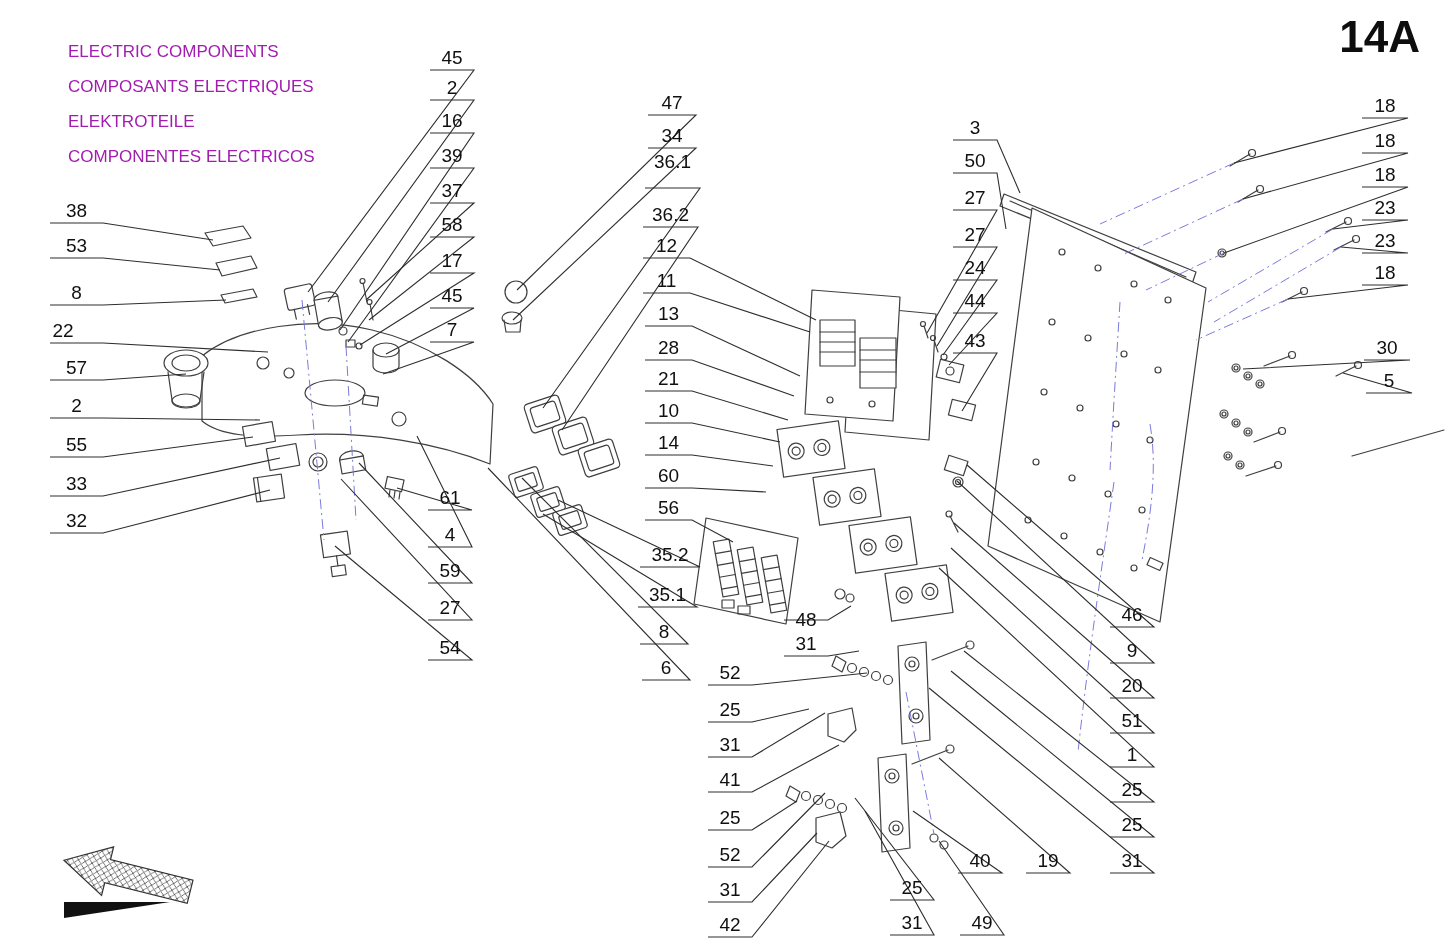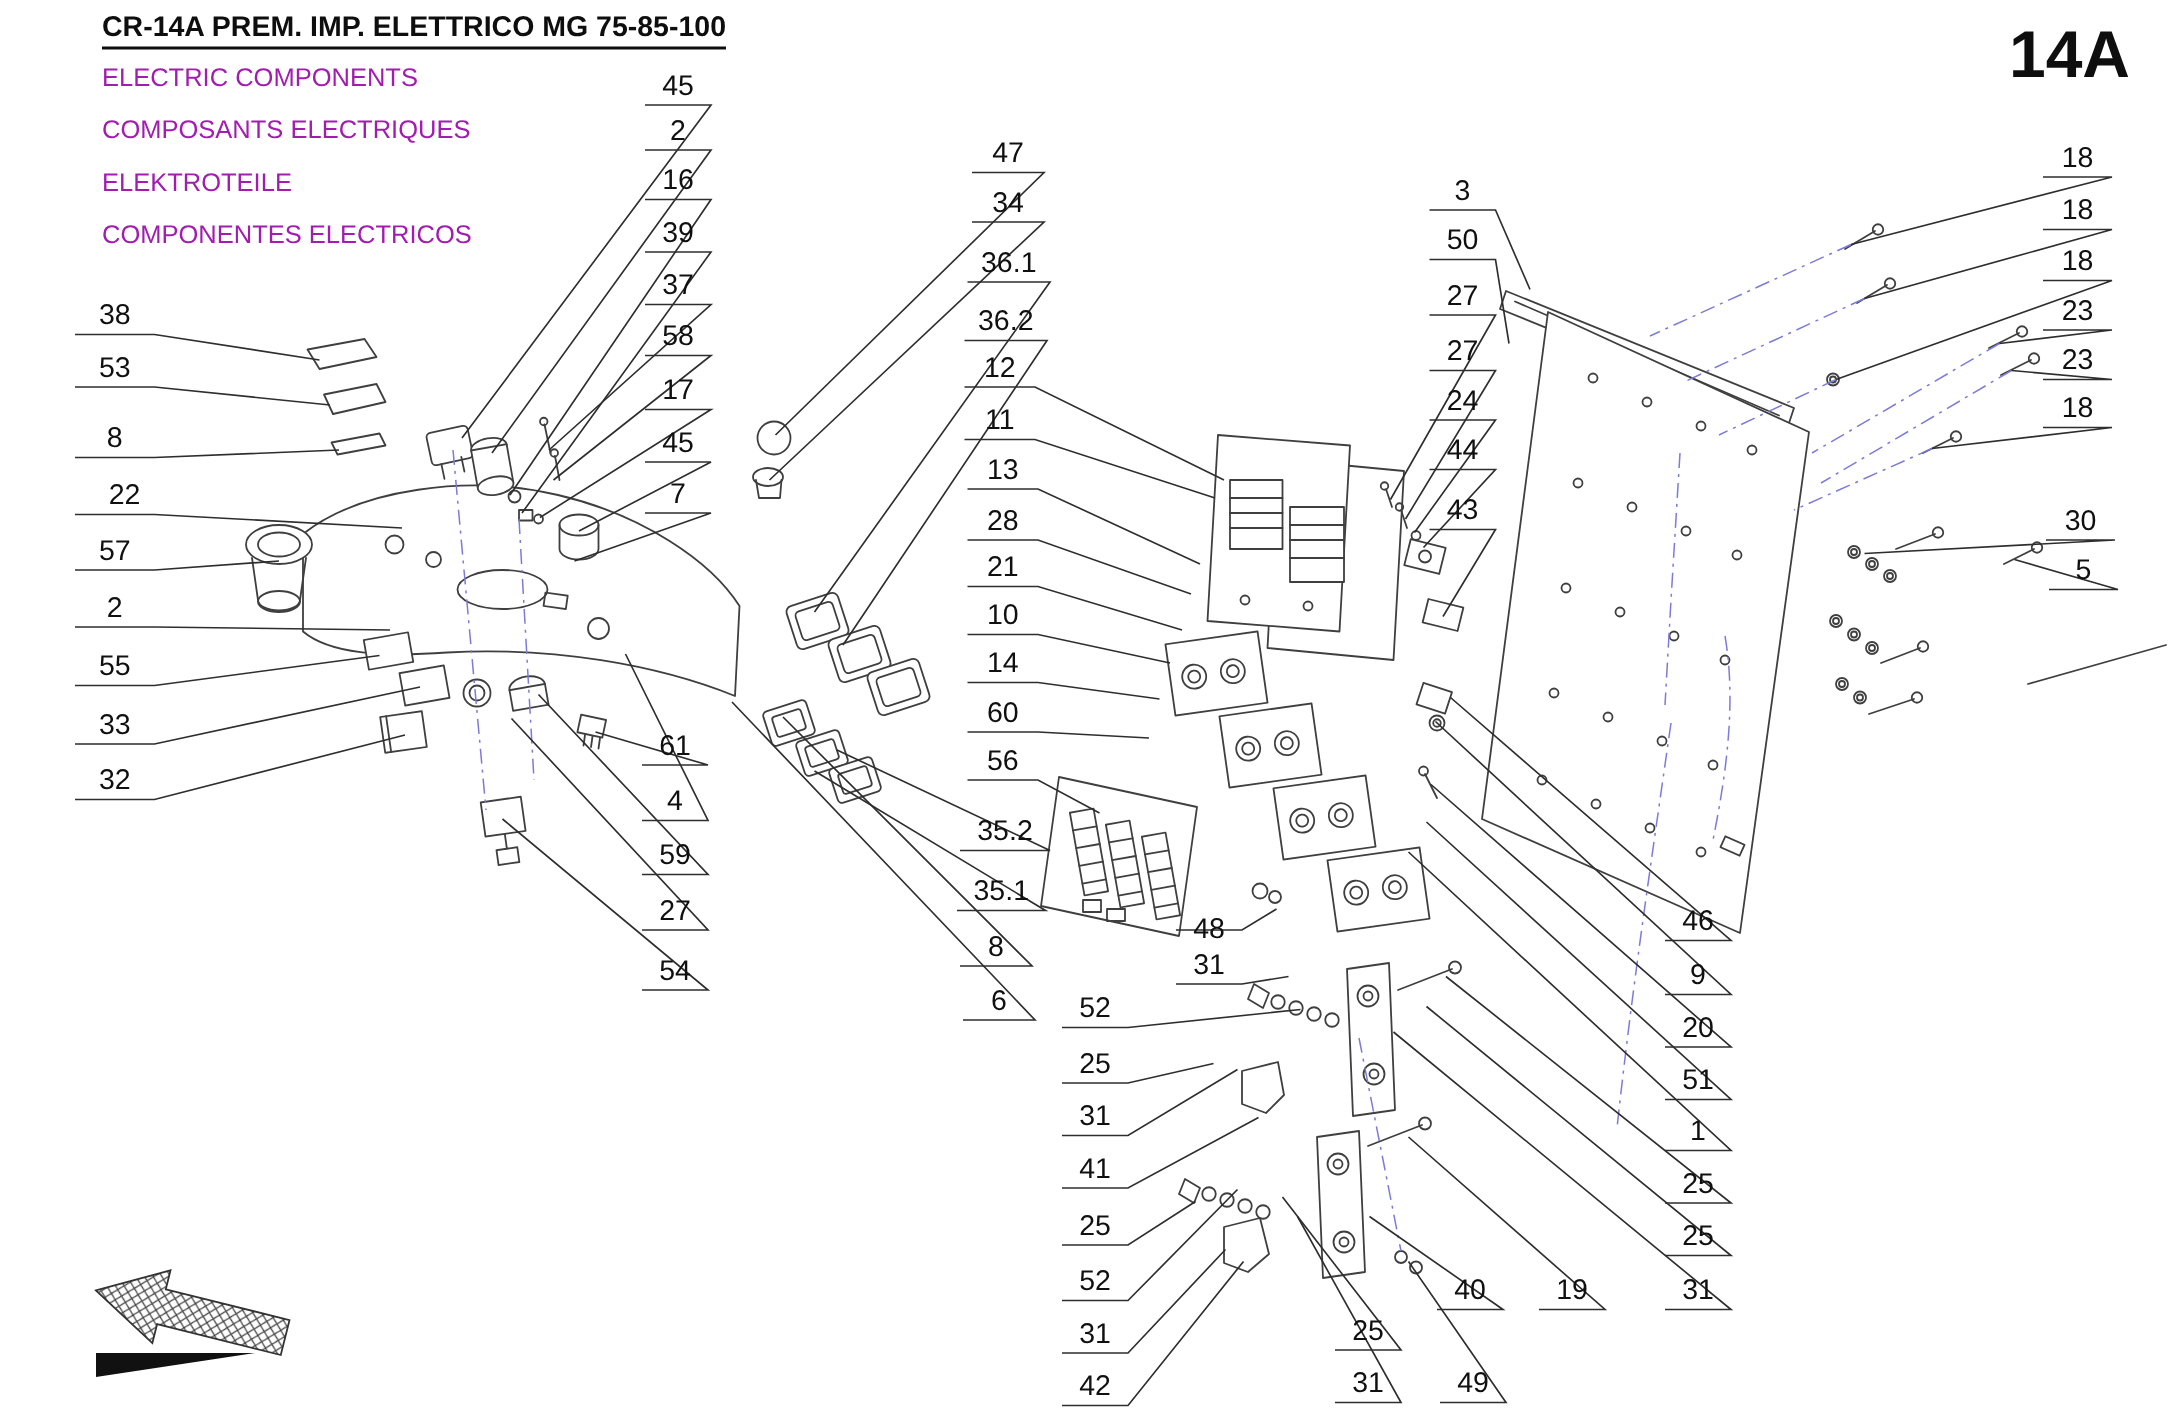--- a/index.html
+++ b/index.html
@@ -17,21 +17,20 @@
   .leader{fill:none;stroke:#2e2e2e;stroke-width:1.1;}
   .art{stroke:#3f3f3f;fill:none;stroke-width:1.2;stroke-linejoin:round;stroke-linecap:round;}
   .dash line,.dash path,.dash polyline{stroke:var(--dash-color,#7b7bdb);stroke-width:1;fill:none;
            stroke-dasharray:10 4 2 4;}
 </style>
 </head>
 <body>
 
 <div class="canvas">
 
-  <div class="title">CR-14A PREM. IMP. ELETTRICO MG 75-85-100</div>
   <div class="subtitle st0">ELECTRIC COMPONENTS</div>
   <div class="subtitle st1">COMPOSANTS ELECTRIQUES</div>
   <div class="subtitle st2">ELEKTROTEILE</div>
   <div class="subtitle st3">COMPONENTES ELECTRICOS</div>
   <div class="page-label">14A</div>
 
   <svg class="drawing" width="1448" height="949" viewBox="0 0 1448 949" aria-hidden="true">
     <defs>
       <pattern id="xhatch" width="7" height="7" patternUnits="userSpaceOnUse">
         <path d="M0,0 L7,7 M7,0 L0,7" stroke="#444" stroke-width="0.8"></path>
@@ -410,38 +409,38 @@
     <g>
       <polygon transform="translate(70,836) rotate(14)" points="0,25 45,0 45,13 130,13 130,37 45,37 45,50" fill="url(#xhatch)" stroke="#333" stroke-width="1.2"></polygon>
       <polygon points="64,902 170,902 64,918" fill="#111"></polygon>
     </g>
   </svg>
 
   <div id="callout-layer">
       <span class="callout" style="left: 76.5px; top: 220px;">38</span>
       <span class="callout" style="left: 76.5px; top: 255px;">53</span>
       <span class="callout" style="left: 76.5px; top: 302px;">8</span>
-      <span class="callout" style="left: 83px; top: 340px; text-align: center;">22</span>
+      <span class="callout" style="left: 63px; top: 340px; text-align: center;">22</span>
       <span class="callout" style="left: 76.5px; top: 377px;">57</span>
       <span class="callout" style="left: 76.5px; top: 415px;">2</span>
       <span class="callout" style="left: 76.5px; top: 454px;">55</span>
       <span class="callout" style="left: 76.5px; top: 493px;">33</span>
       <span class="callout" style="left: 76.5px; top: 530px;">32</span>
       <span class="callout" style="left: 452px; top: 67px;">45</span>
       <span class="callout" style="left: 452px; top: 97px;">2</span>
       <span class="callout" style="left: 452px; top: 130px;">16</span>
       <span class="callout" style="left: 452px; top: 165px; text-align: center;">39</span>
       <span class="callout" style="left: 452px; top: 200px;">37</span>
       <span class="callout" style="left: 452px; top: 234px;">58</span>
       <span class="callout" style="left: 452px; top: 270px;">17</span>
       <span class="callout" style="left: 452px; top: 305px;">45</span>
       <span class="callout" style="left: 452px; top: 339px;">7</span>
       <span class="callout" style="left: 672px; top: 112px;">47</span>
       <span class="callout" style="left: 672px; top: 145px;">34</span>
-      <span class="callout" style="left: 672.5px; top: 185px; text-align: center;">36.1</span>
+      <span class="callout" style="left: 672.5px; top: 171px; text-align: center;">36.1</span>
       <span class="callout" style="left: 670.5px; top: 224px;">36.2</span>
       <span class="callout" style="left: 666.5px; top: 255px;">12</span>
       <span class="callout" style="left: 666.5px; top: 290px;">11</span>
       <span class="callout" style="left: 668.5px; top: 323px;">13</span>
       <span class="callout" style="left: 668.5px; top: 357px;">28</span>
       <span class="callout" style="left: 668.5px; top: 388px;">21</span>
       <span class="callout" style="left: 668.5px; top: 420px;">10</span>
       <span class="callout" style="left: 668.5px; top: 452px;">14</span>
       <span class="callout" style="left: 668.5px; top: 485px;">60</span>
       <span class="callout" style="left: 668.5px; top: 517px;">56</span>

